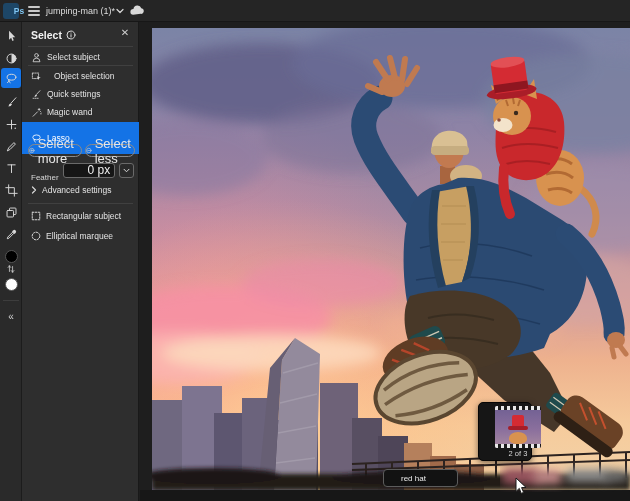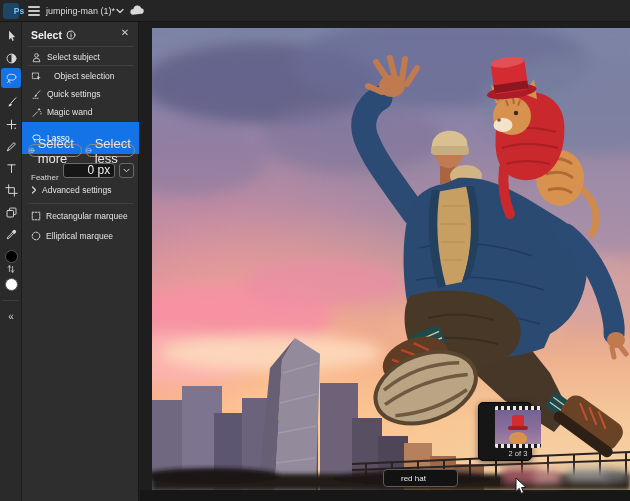--- a/index.html
+++ b/index.html
@@ -240,21 +240,21 @@
         </svg>
       <span>Advanced settings</span>
     </div>
 
     <div class="pdiv" style="top:181px;"></div>
 
     <div class="prow" style="top:187px; height:14px;">
       <svg width="10" height="10" viewBox="0 0 12 12">
           <rect x="1.5" y="1.5" width="9" height="9" class="ic" stroke-dasharray="2 1.6"></rect>
         </svg>
-      <span>Rectangular marquee</span>
+      <span>Rectangular subject</span>
     </div>
     <div class="prow" style="top:207px; height:14px;">
       <svg width="10" height="10" viewBox="0 0 12 12">
           <circle cx="6" cy="6" r="4.6" class="ic" stroke-dasharray="2 1.6"></circle>
         </svg>
       <span>Elliptical marquee</span>
     </div>
   </div>
 
   <div id="canvas-area">

